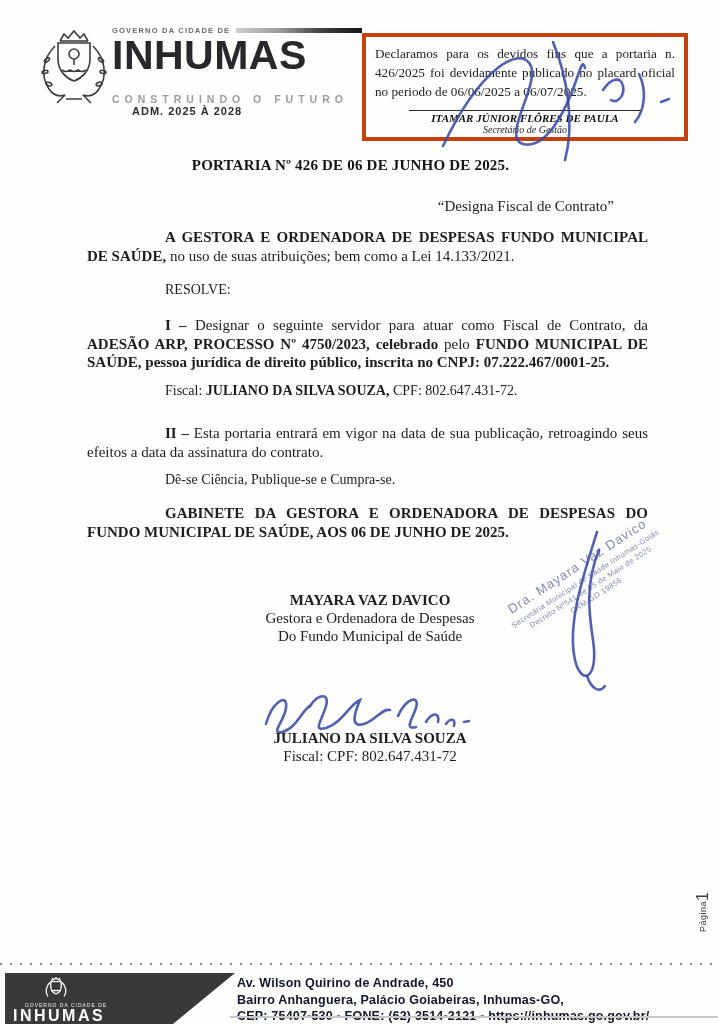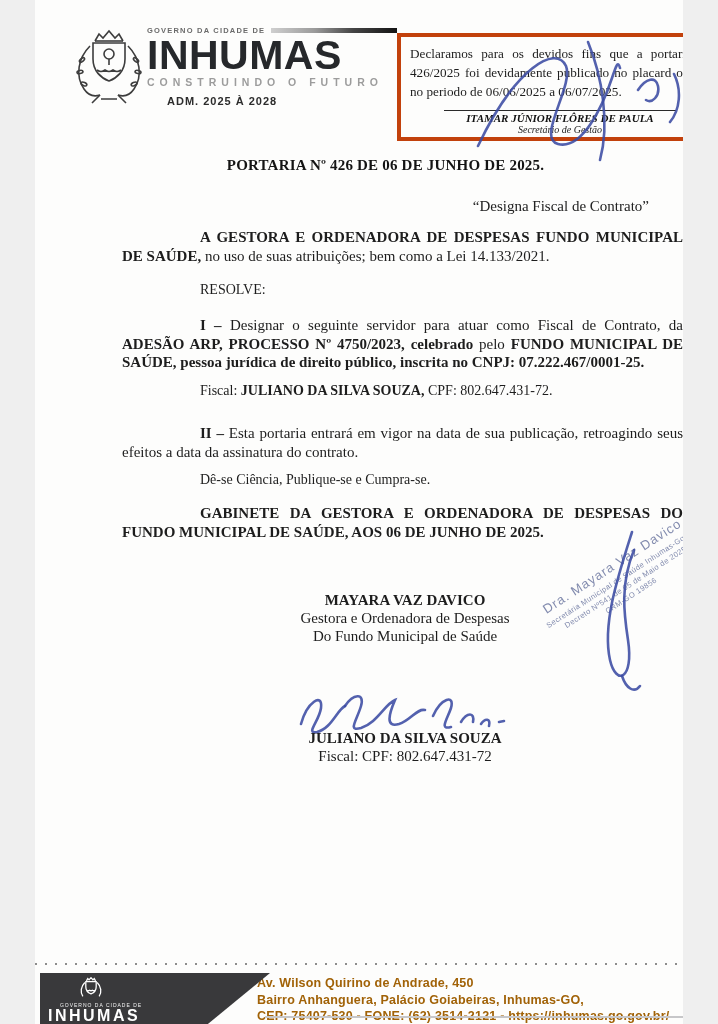--- a/index.html
+++ b/index.html
@@ -1,37 +1,37 @@
 <!DOCTYPE html>
 <html><head>
 <meta charset="utf-8">
 <style>
   * { margin:0; padding:0; box-sizing:border-box; }
   html,body { background:#efefef; }
   .page {
-    position:relative; width:648px; height:1024px; margin:0 auto;
+    position:relative; width:718px; height:1024px; margin:0 auto;
     background:#fdfdfc; overflow:hidden;
     font-family:"Liberation Serif", serif; color:#222;
   }
   .abs { position:absolute; }
 
   
   .coat { position:absolute; left:0; top:2px; }
   .logo-text { position:absolute; left:74px; top:2px; width:250px; }
   .gov-row { display:flex; align-items:center; gap:6px; }
   .gov-line { font-family:"Liberation Sans",sans-serif; font-size:7.5px; font-weight:bold;
               letter-spacing:1.2px; color:#6a6a6a; white-space:nowrap; }
   .gov-bar { flex:1; height:5px; min-width:120px;
              background:linear-gradient(to right,#cfcfcf 0%,#9a9a9a 35%,#454545 65%,#141414 100%); }
   .city-name { font-family:"Liberation Sans",sans-serif; font-weight:bold; font-size:41px;
                line-height:40px; letter-spacing:.5px; color:#26282b; }
   .slogan { font-family:"Liberation Sans",sans-serif; font-size:10.5px; font-weight:bold;
-            letter-spacing:5px; color:#9c9c9c; margin-top:1px; white-space:nowrap; }
+            letter-spacing:5px; color:#9c9c9c; margin-top:18px; white-space:nowrap; }
   .adm { font-family:"Liberation Sans",sans-serif; font-size:11px; font-weight:bold;
-         letter-spacing:1px; color:#2c2c2c; margin:7px 0 0 20px; }
+         letter-spacing:1px; color:#2c2c2c; margin:0 0 0 20px; }
 
   
   .pub-box { left:362px; top:33px; width:326px; height:108px; border:4px solid #c2410c;
              padding:7px 9px 0 9px; background:transparent; }
   .pub-text { font-size:13.2px; line-height:19px; text-align:justify; color:#1d1d1d; }
   .pub-rule { width:232px; border-top:1.4px solid #2a2a2a; margin:9px auto 0 auto; }
   .pub-name { text-align:center; font-weight:bold; font-style:italic; font-size:11px; margin-top:1px; color:#111; }
   .pub-role { text-align:center; font-style:italic; font-size:10px; color:#222; }
 
   
@@ -56,22 +56,22 @@
 
   
   .page-num { left:694px; top:870px; height:62px; writing-mode:vertical-rl; transform:rotate(180deg);
               font-family:"Liberation Sans",sans-serif; color:#3d3d3d; display:flex; align-items:center; }
   .page-num .w { font-size:9px; letter-spacing:.5px; }
   .page-num .n { font-size:16px; }
 
   
   .dots { left:0; top:963px; width:718px; height:2.4px;
           background:repeating-linear-gradient(to right,#8c8c8c 0 2.4px,transparent 2.4px 10px); }
-  .addr { left:222px; top:975px; width:470px; font-family:"Liberation Sans",sans-serif;
-          font-size:12.5px; font-weight:bold; color:#a16207; line-height:16.5px; letter-spacing:.2px; }
+  .addr { left:237px; top:975px; width:470px; font-family:"Liberation Sans",sans-serif;
+          font-size:12.5px; font-weight:bold; color:#0f172a; line-height:16.5px; letter-spacing:.2px; }
   .foot-rule { left:230px; top:1016px; width:488px; height:2px; background:#c7c7c9; }
   .banner { left:5px; top:973px; width:230px; height:51px; background:#39393b;
             clip-path:polygon(0 0,100% 0,73% 100%,0 100%); }
   .banner-tiny { position:absolute; left:6px; top:29px; width:110px; text-align:center;
                  font-family:"Liberation Sans",sans-serif; font-size:5px; letter-spacing:1px;
                  color:#f2f2f2; white-space:nowrap; }
   .banner-city { position:absolute; left:8px; top:34px; font-family:"Liberation Sans",sans-serif;
                  font-weight:bold; font-size:16px; letter-spacing:2.5px; color:#fff; }
 </style>
 </head>

